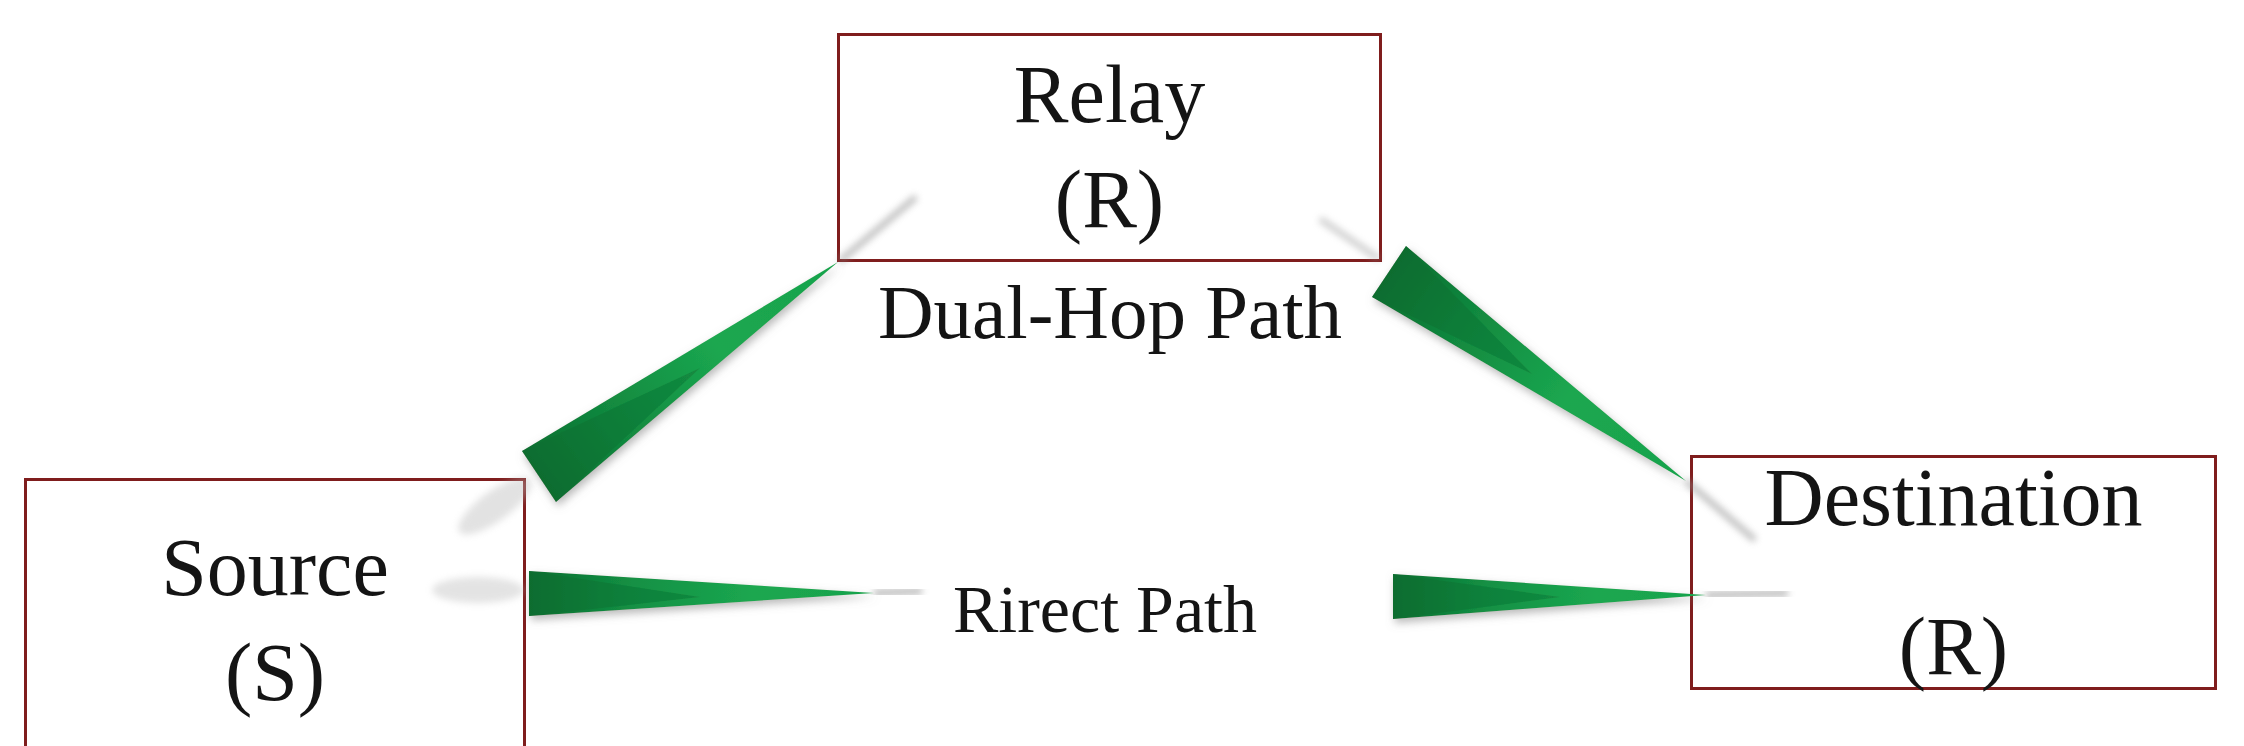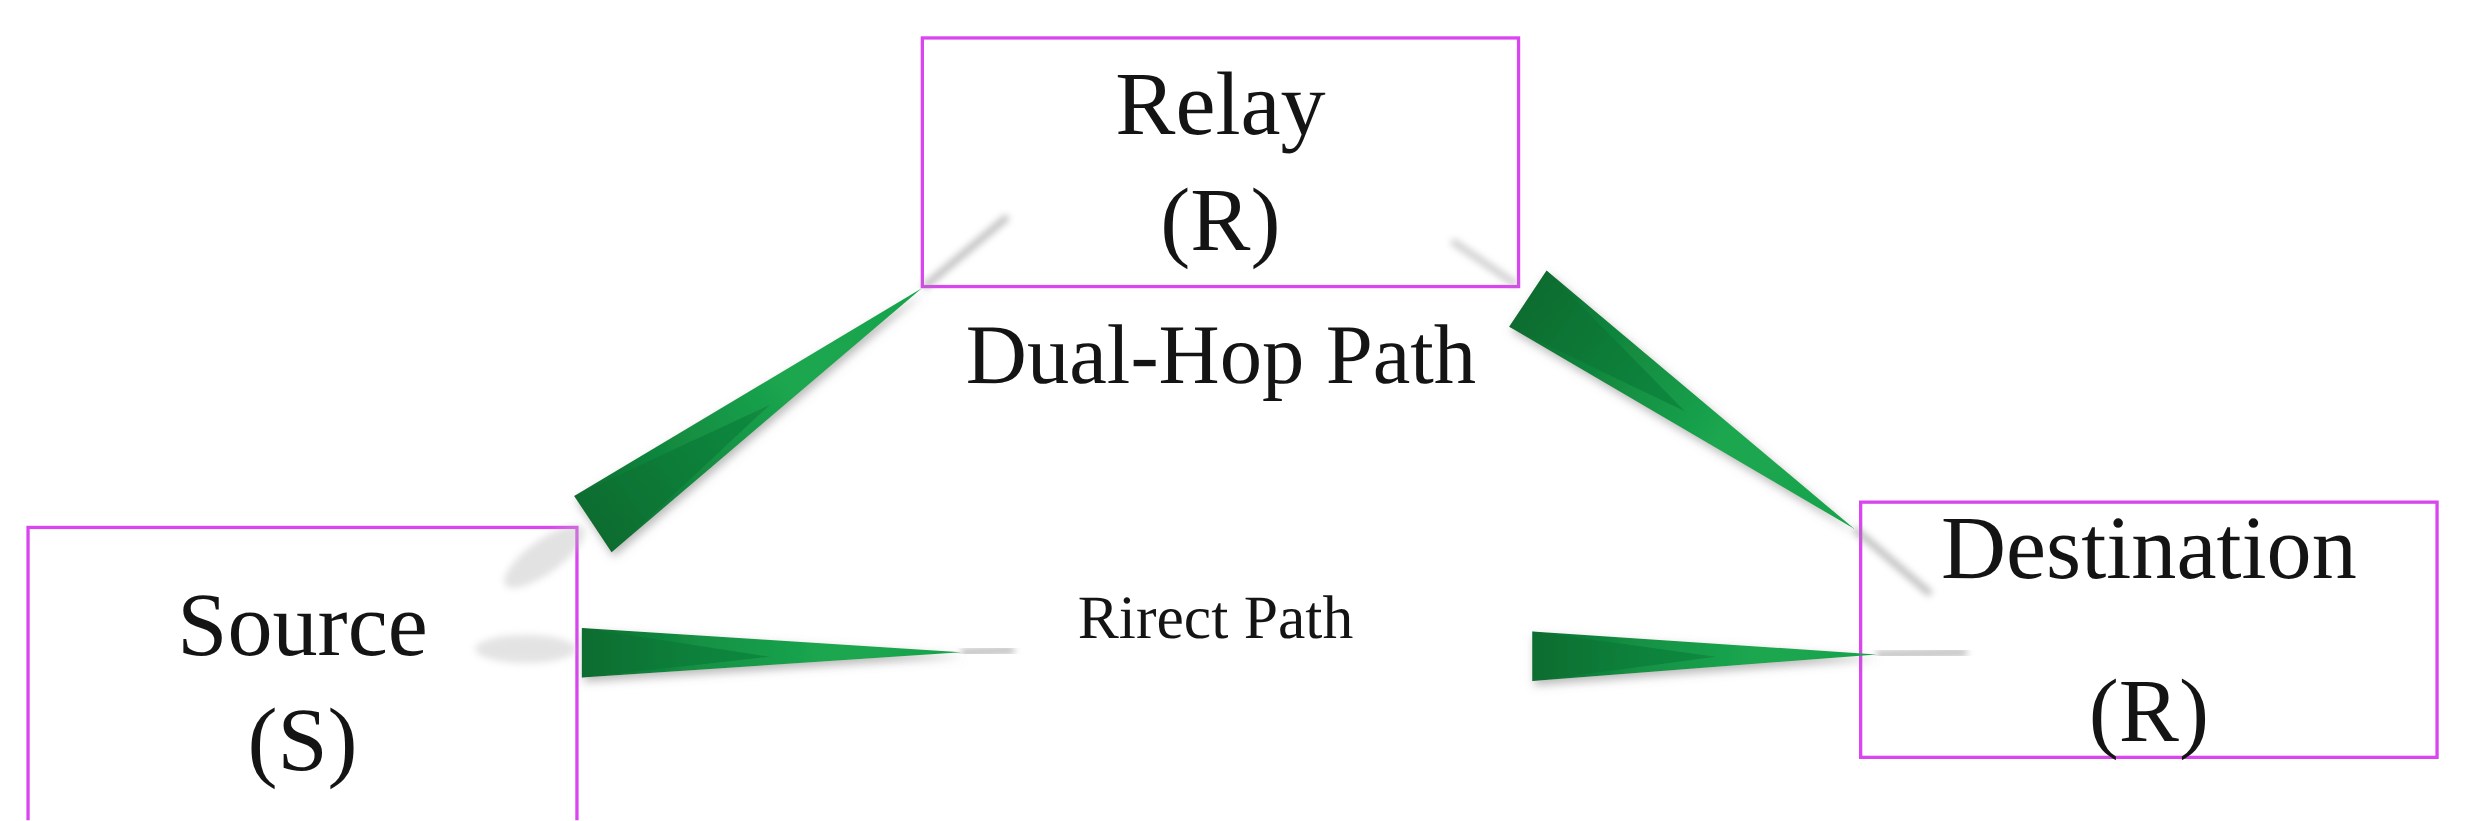--- a/index.html
+++ b/index.html
@@ -7,41 +7,41 @@
     position:relative;
     width:2244px;height:746px;
     background:#ffffff;
     font-family:"Liberation Serif","DejaVu Serif",serif;
     color:#141414;
     overflow:hidden;
   }
   .node{
     position:absolute;
     background:#ffffff;
-    border:3px solid #d946ef;
+    border:3px solid #7f1d1d;
     box-sizing:border-box;
     display:flex;flex-direction:column;
     align-items:center;justify-content:center;
     text-align:center;
   }
   .node .line{
     font-size:82px;
     line-height:1.27;
     white-space:nowrap;
   }
   #node-source{left:24px;top:478px;width:502px;height:285px;}
   #node-relay{left:837px;top:33px;width:545px;height:229px;}
   #node-destination{left:1690px;top:455px;width:527px;height:235px;gap:44px;}
   .path-label{
     position:absolute;
     text-align:center;
     white-space:nowrap;
   }
-  #label-dualhop{left:800px;top:278px;width:620px;font-size:77px;}
-  #label-direct{left:820px;top:530px;width:570px;font-size:56px;}
+  #label-dualhop{left:800px;top:268px;width:620px;font-size:77px;}
+  #label-direct{left:820px;top:570px;width:570px;font-size:68px;}
   svg.overlay{
     position:absolute;left:0;top:0;width:2244px;height:746px;
     pointer-events:none;
   }
 </style>
 </head>
 <body>
 
 <div class="canvas">
 

